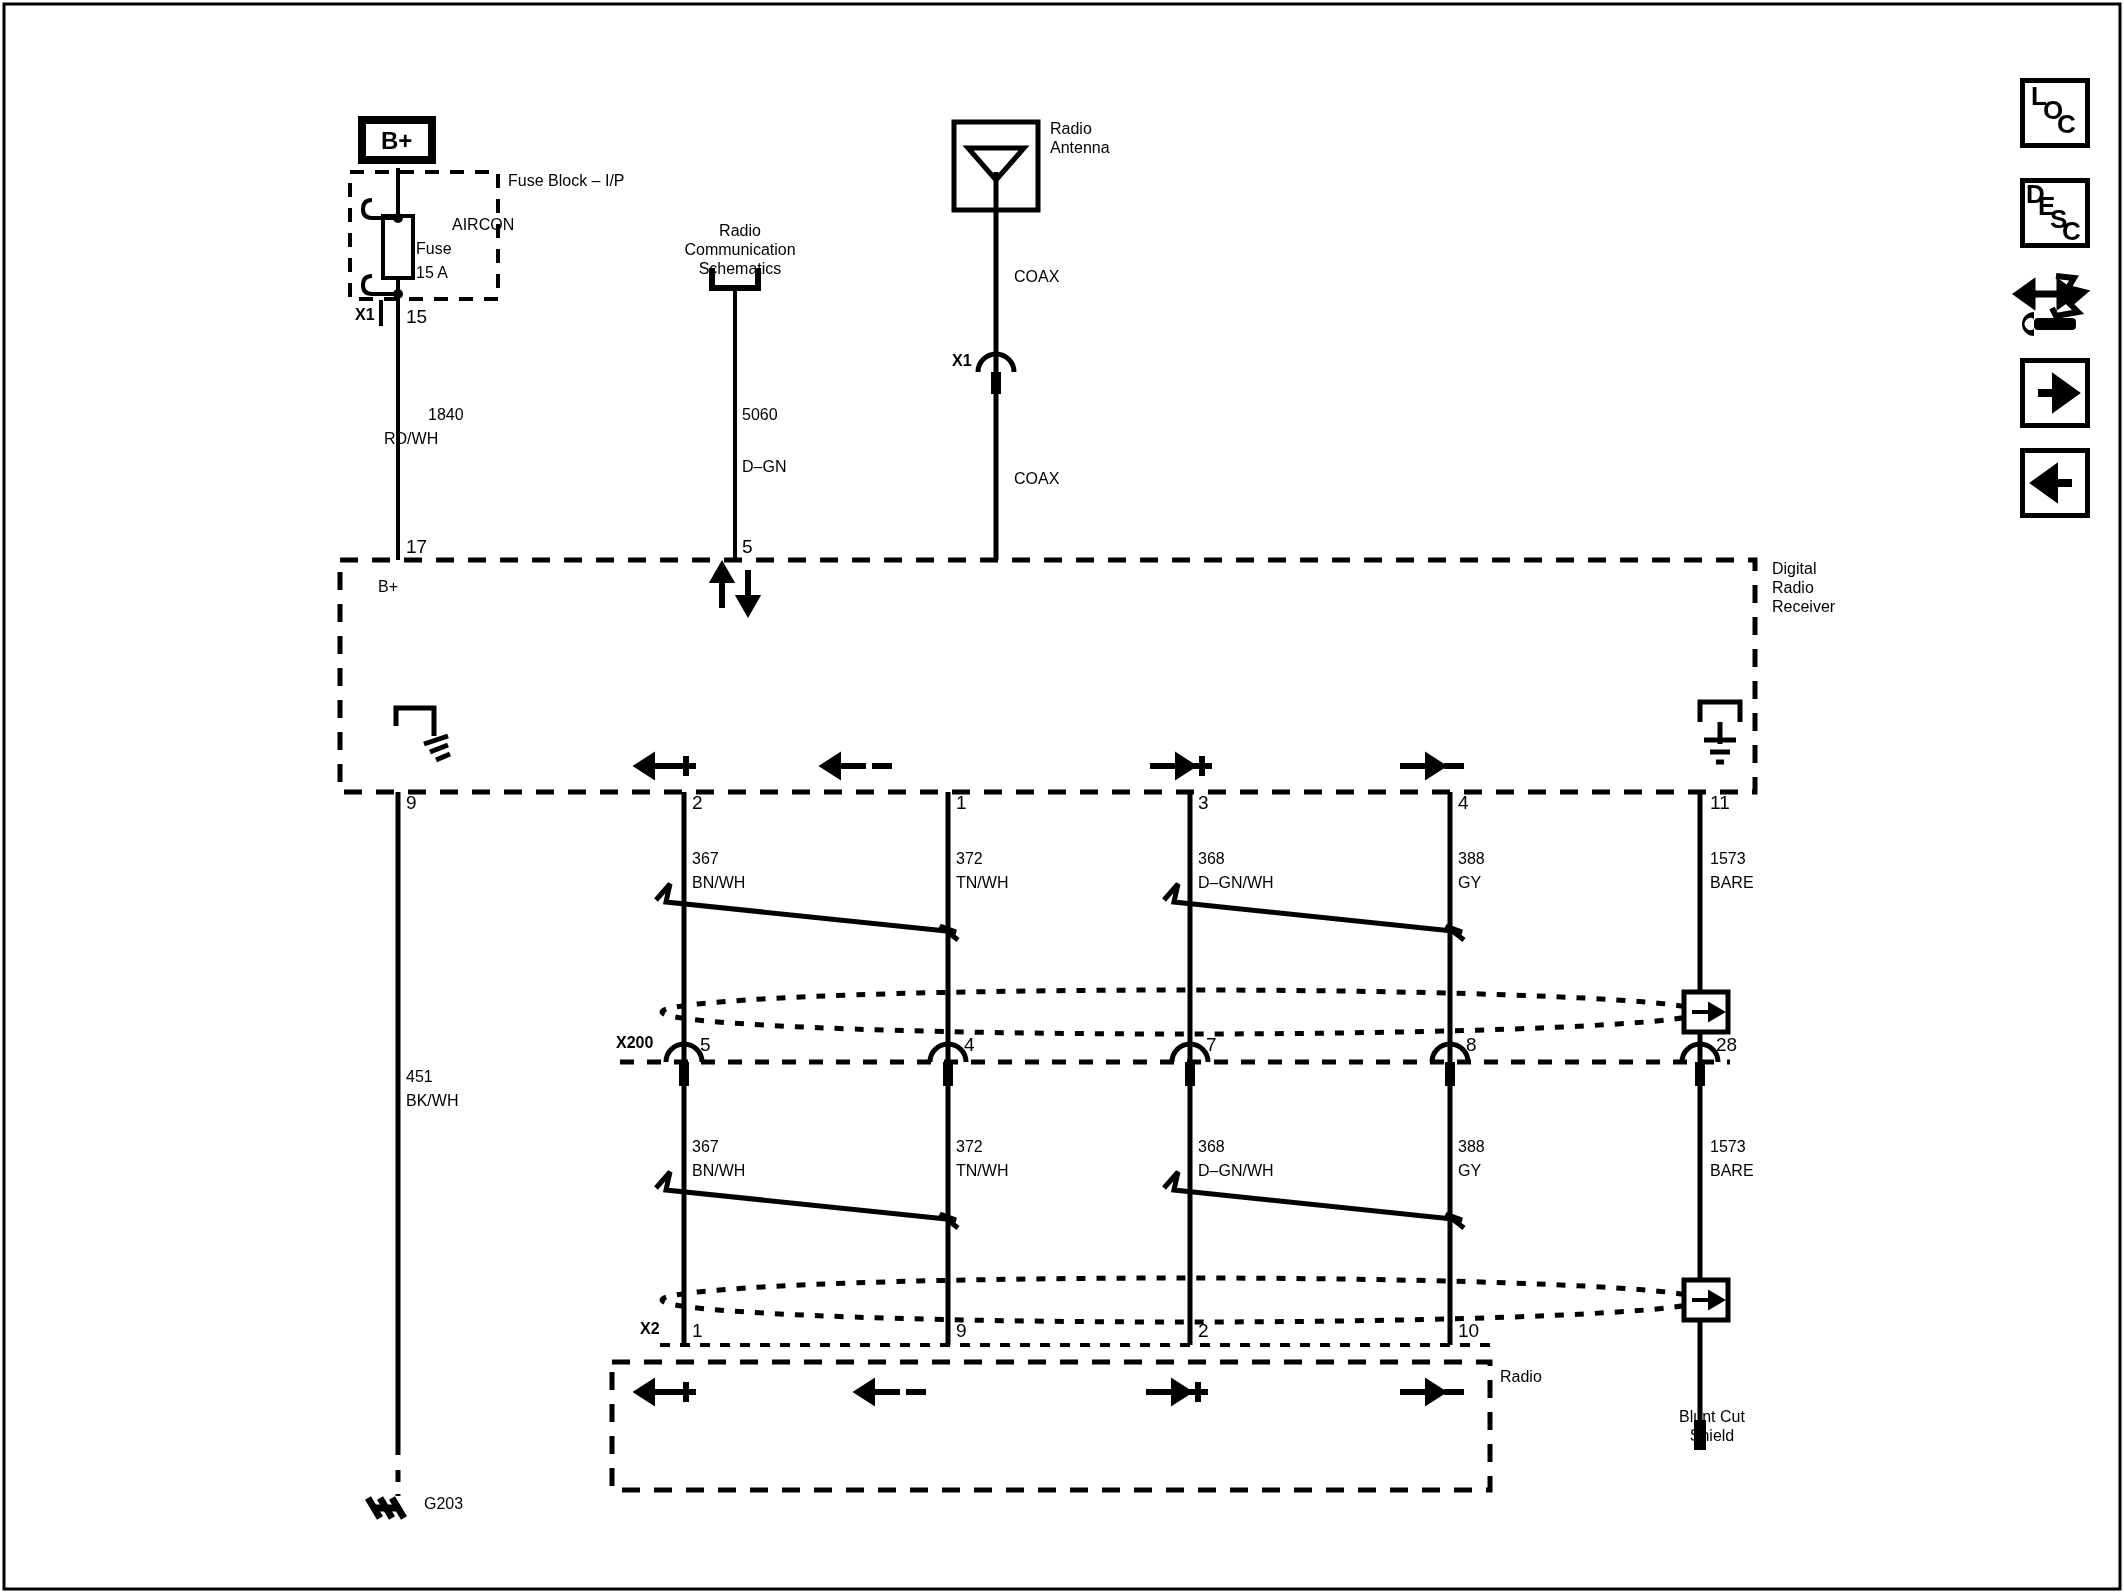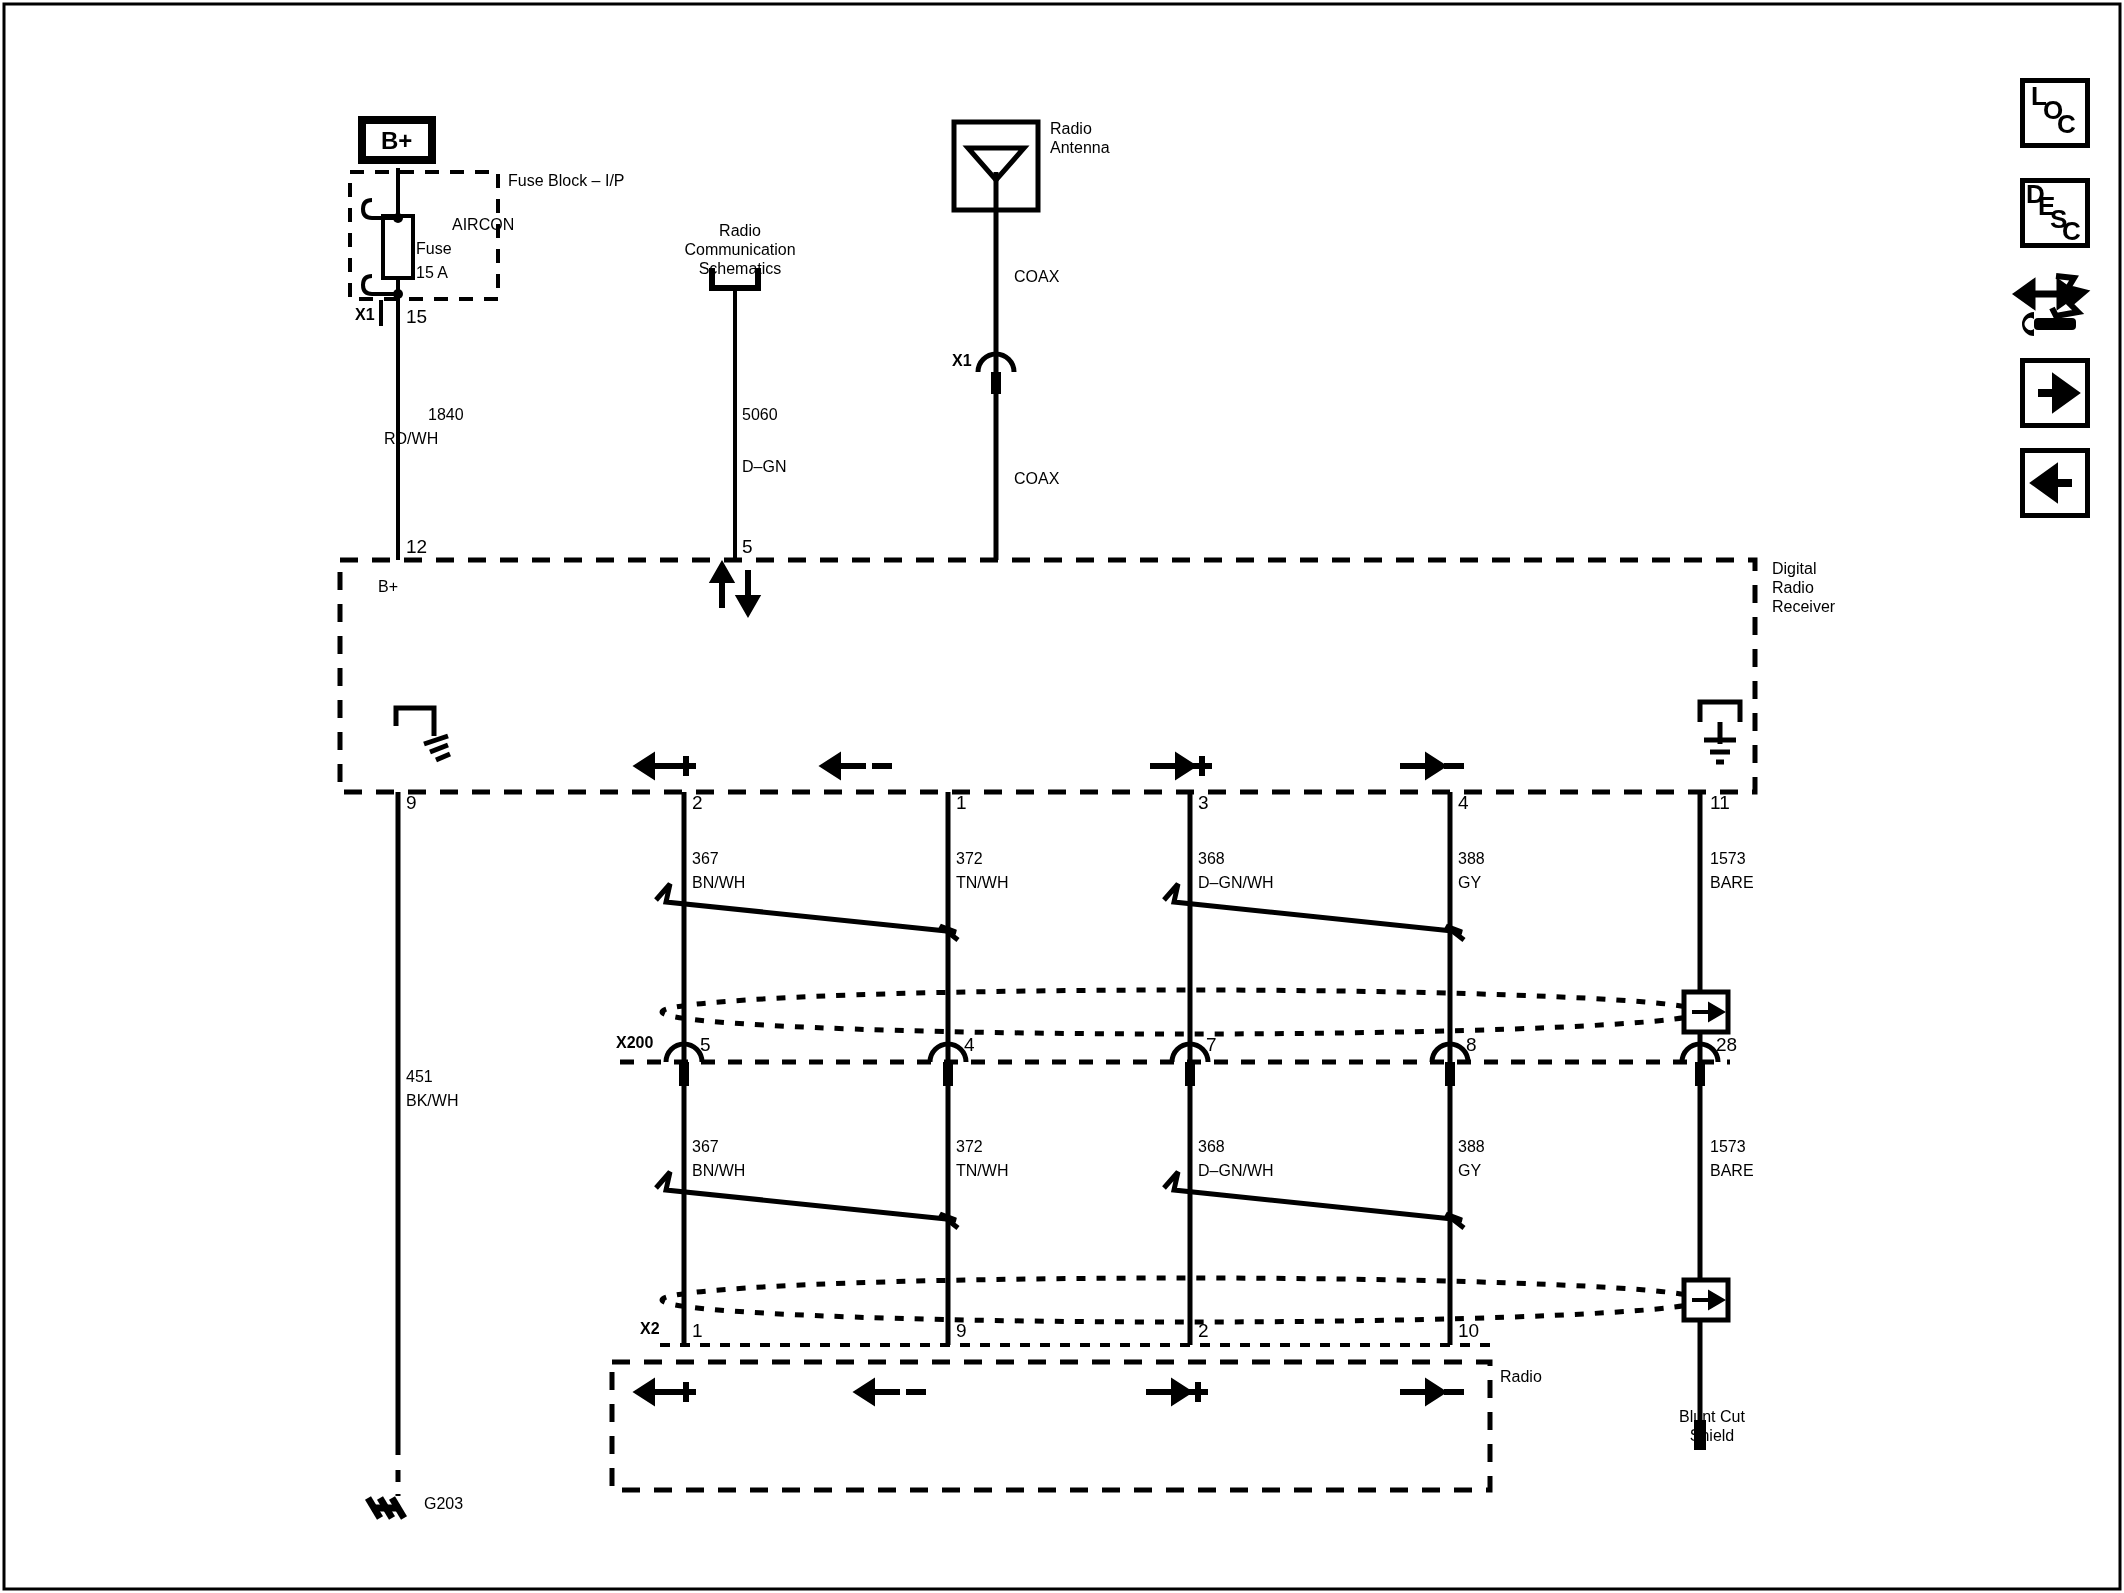--- a/index.html
+++ b/index.html
@@ -199,21 +199,21 @@
   <div class="txt" style="left:416px;top:216px;margin-left:36px;">AIRCON</div>
   <div class="txt" style="left:416px;top:240px;">Fuse</div>
   <div class="txt" style="left:416px;top:264px;">15 A</div>
 
   <div class="txt bold" style="left:355px;top:306px;">X1</div>
   <div class="pin" style="left:406px;top:306px;">15</div>
 
   <div class="txt" style="left:406px;top:406px;margin-left:22px;">1840</div>
   <div class="txt" style="left:384px;top:430px;">RD/WH</div>
 
-  <div class="pin" style="left:406px;top:536px;">12</div>
+  <div class="pin" style="left:406px;top:536px;">17</div>
   <div class="txt" style="left:378px;top:578px;">B+</div>
 
   <div class="txt" style="left:660px;top:222px;text-align:center;width:160px;">Radio
 Communication
 Schematics</div>
 
   <div class="txt" style="left:742px;top:406px;">5060</div>
   <div class="txt" style="left:742px;top:430px;margin-top:28px;">D–GN</div>
   <div class="pin" style="left:742px;top:536px;">5</div>
 

